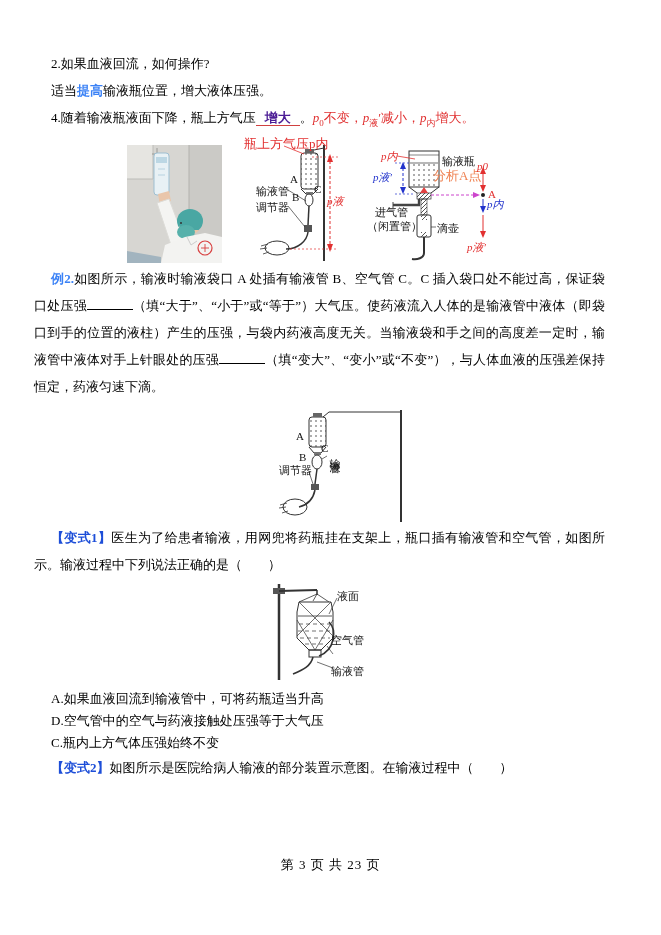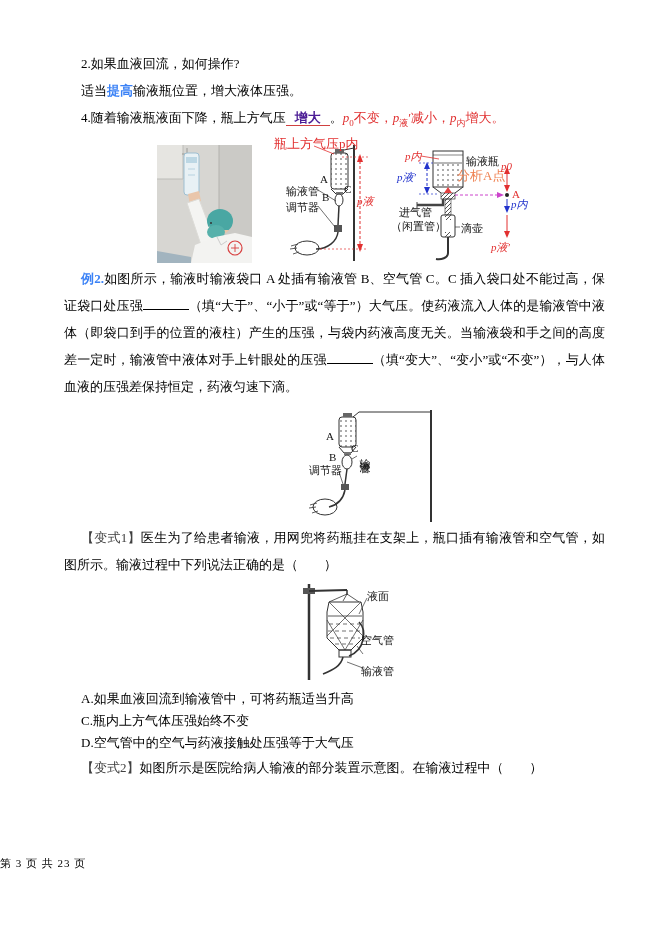--- a/index.html
+++ b/index.html
@@ -1,47 +1,47 @@
 <!DOCTYPE html>
 <html><head>
 <meta charset="utf-8">
 <style>
 *{margin:0;padding:0;box-sizing:border-box}
 html,body{background:#fff}
 body{width:661px;height:935px;overflow:hidden;font-family:"Liberation Serif","DejaVu Serif",serif;color:#000}
 .page{position:relative;width:661px;height:935px;background:#fff}
-.content{padding:50px 56px 0 64px;font-size:13px;line-height:27px;text-align:justify}
+.content{padding:50px 56px 0 34px;font-size:13px;line-height:27px;text-align:justify}
 .note{padding-left:17px}
 .red{color:#3b82f6}
 .b{font-weight:bold}
 .hl{background:#ffff00;color:#f00000;font-weight:bold}
-.mag{color:#404040;font-weight:normal}
+.mag{color:#1d4ed8;font-weight:bold}
 .formula{color:#e03030;white-space:nowrap}
 .formula i{font-family:"Liberation Serif",serif;font-style:italic}
 .formula sub{font-size:9px}
 .ansblank{color:#4c1d95;font-weight:bold;border-bottom:1.5px solid #d04040;padding:0 9px}
 .blank{display:inline-block;width:46px;height:13px;border-bottom:1px solid #000;vertical-align:baseline}
 .para{text-indent:17px}
 .options p{padding-left:17px;line-height:22px}
 .options{margin-top:8px}
 .figrow{display:flex;align-items:flex-start;margin-left:93px;height:128px}
 .fig{position:relative}
 .fig-photo{width:95px;height:118px;margin-top:8px}
 .fig-mid{width:96px;height:126px;margin-left:22px}
-.fig-right{width:130px;height:120px;margin-left:21px;margin-top:6px}
+.fig-right{width:130px;height:120px;margin-left:27px;margin-top:6px}
 .fig2wrap{margin:4px 0 0 245px;width:130px;height:120px;position:relative}
 .fig3wrap{margin:2px 0 0 235px;width:110px;height:100px;position:relative}
 .lbl{position:absolute;font-size:11px;line-height:1.1;color:#111;white-space:nowrap;font-family:"Liberation Serif","DejaVu Serif",serif}
 .lbl.sm{font-size:13px}
 .lbl.r{color:#e23030}
 .lbl.bl{color:#2233cc}
 .lbl.or{color:#ef8050}
 .lbl.it{font-style:italic}
 .lbl.v{writing-mode:vertical-rl;letter-spacing:2px}
-.footer{position:absolute;top:856px;left:0;width:100%;font-size:11px;letter-spacing:1px}
+.footer{position:absolute;top:856px;left:0;width:100%;text-align:center;font-size:13px;letter-spacing:1px}
 svg{display:block}
 </style>
 </head>
 <body>
 
 <svg width="0" height="0" style="position:absolute">
 <defs>
 <pattern id="dots" width="5" height="5" patternUnits="userSpaceOnUse">
         <circle cx="2" cy="2" r="0.8" fill="#444"></circle>
       </pattern>
@@ -222,22 +222,22 @@
       <line x1="64" y1="74" x2="58" y2="66" stroke="#333" stroke-width="0.7"></line>
       <line x1="64" y1="88" x2="48" y2="82" stroke="#333" stroke-width="0.7"></line>
     </svg>
     <span class="lbl" style="left:68px;top:10px">液面</span>
     <span class="lbl" style="left:62px;top:54px">空气管</span>
     <span class="lbl" style="left:62px;top:85px">输液管</span>
   </div>
 
   <div class="options">
     <p>A.如果血液回流到输液管中，可将药瓶适当升高</p>
+    <p>D.空气管中的空气与药液接触处压强等于大气压</p>
     <p>C.瓶内上方气体压强始终不变</p>
-    <p>D.空气管中的空气与药液接触处压强等于大气压</p>
   </div>
 
   <p class="para"><span class="mag">【变式2】</span><span>如图所示是医院给病人输液的部分装置示意图。在输液过程中（　　）</span></p>
 
 </div>
 
 <div class="footer"><span>第 3 页 共 23 页</span></div>
 </div>
 
 </body></html>

